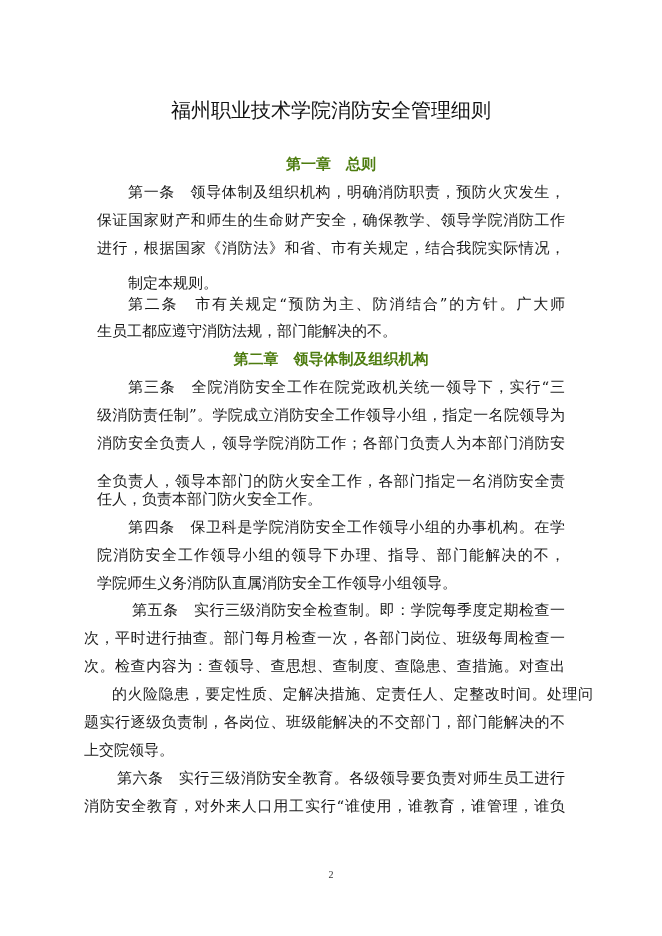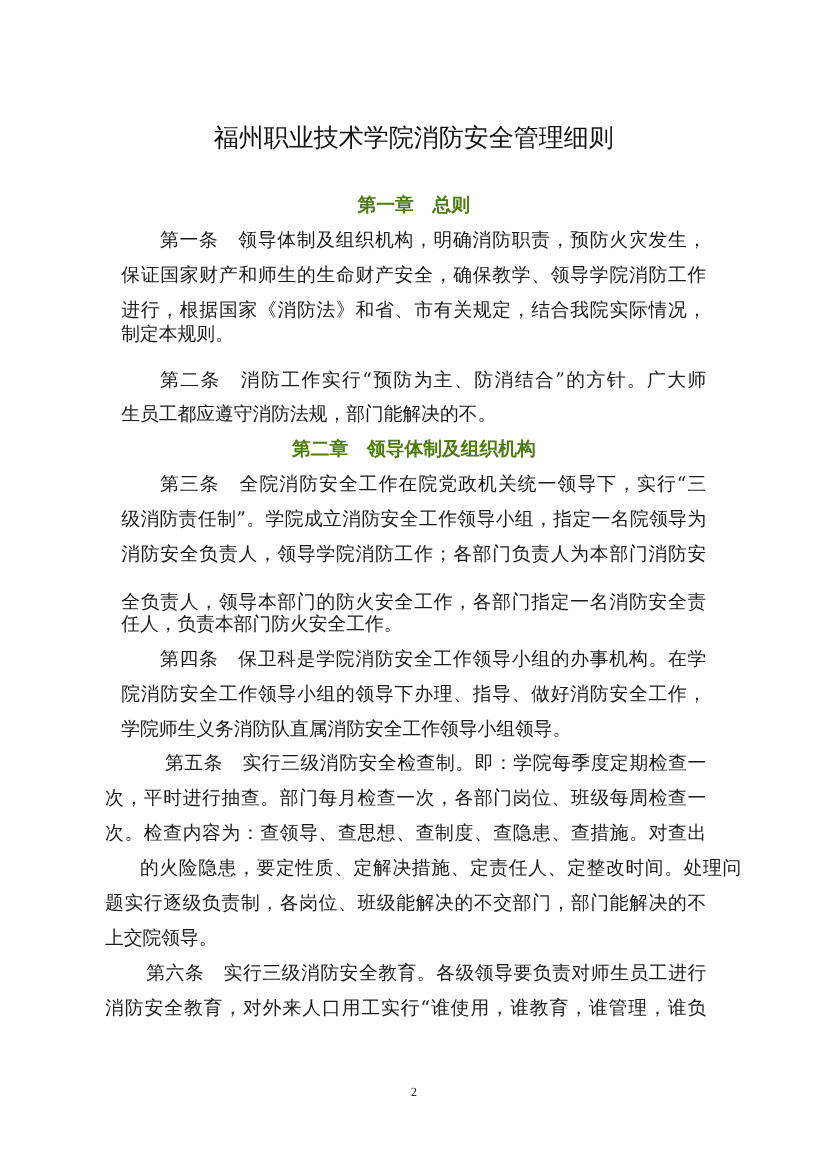--- a/index.html
+++ b/index.html
@@ -91,43 +91,43 @@
 
   <div class="title" style="">福州职业技术学院消防安全管理细则</div>
 
   <section>
     <div class="chapter-heading" style="top:153px;">第一章　总则</div>
 
     <div>
       <div class="line full c-ai" style="top:181px;">第一条　领导体制及组织机构，明确消防职责，预防火灾发生，</div>
       <div class="line full c-a" style="top:209px;">保证国家财产和师生的生命财产安全，确保教学、领导学院消防工作</div>
       <div class="line full c-a" style="top:237px;">进行，根据国家《消防法》和省、市有关规定，结合我院实际情况，</div>
-      <div class="line last c-a" style="top:256px;">制定本规则。</div>
+      <div class="line last c-a" style="top:272px;margin-left:31px;">制定本规则。</div>
     </div>
 
     <div>
-      <div class="line full c-ai" style="top:293px;">第二条　消防工作实行“预防为主、防消结合”的方针。广大师</div>
+      <div class="line full c-ai" style="top:293px;">第二条　市有关规定“预防为主、防消结合”的方针。广大师</div>
       <div class="line last c-a" style="top:320px;">生员工都应遵守消防法规，部门能解决的不。</div>
     </div>
   </section>
 
   <section>
     <div class="chapter-heading" style="top:348px;">第二章　领导体制及组织机构</div>
 
     <div>
       <div class="line full c-ai" style="top:376px;">第三条　全院消防安全工作在院党政机关统一领导下，实行“三</div>
       <div class="line full c-a" style="top:404px;">级消防责任制”。学院成立消防安全工作领导小组，指定一名院领导为</div>
       <div class="line full c-a" style="top:432px;">消防安全负责人，领导学院消防工作；各部门负责人为本部门消防安</div>
       <div class="line full c-a" style="top:470px;">全负责人，领导本部门的防火安全工作，各部门指定一名消防安全责</div>
       <div class="line last c-a" style="top:488px;">任人，负责本部门防火安全工作。</div>
     </div>
 
     <div>
       <div class="line full c-ai" style="top:516px;">第四条　保卫科是学院消防安全工作领导小组的办事机构。在学</div>
-      <div class="line full c-a" style="top:544px;">院消防安全工作领导小组的领导下办理、指导、做好消防安全工作，</div>
+      <div class="line full c-a" style="top:544px;">院消防安全工作领导小组的领导下办理、指导、部门能解决的不，</div>
       <div class="line last c-a" style="top:572px;">学院师生义务消防队直属消防安全工作领导小组领导。</div>
     </div>
 
     <div>
       <div class="line full c-b5" style="top:599px;">第五条　实行三级消防安全检查制。即：学院每季度定期检查一</div>
       <div class="line full c-b" style="top:627px;">次，平时进行抽查。部门每月检查一次，各部门岗位、班级每周检查一</div>
       <div class="line full c-b" style="top:655px;">次。检查内容为：查领导、查思想、查制度、查隐患、查措施。对查出</div>
       <div class="line full c-b" style="top:683px;margin-left:28px;">的火险隐患，要定性质、定解决措施、定责任人、定整改时间。处理问</div>
       <div class="line full c-b" style="top:711px;">题实行逐级负责制，各岗位、班级能解决的不交部门，部门能解决的不</div>
       <div class="line last c-b" style="top:739px;">上交院领导。</div>

